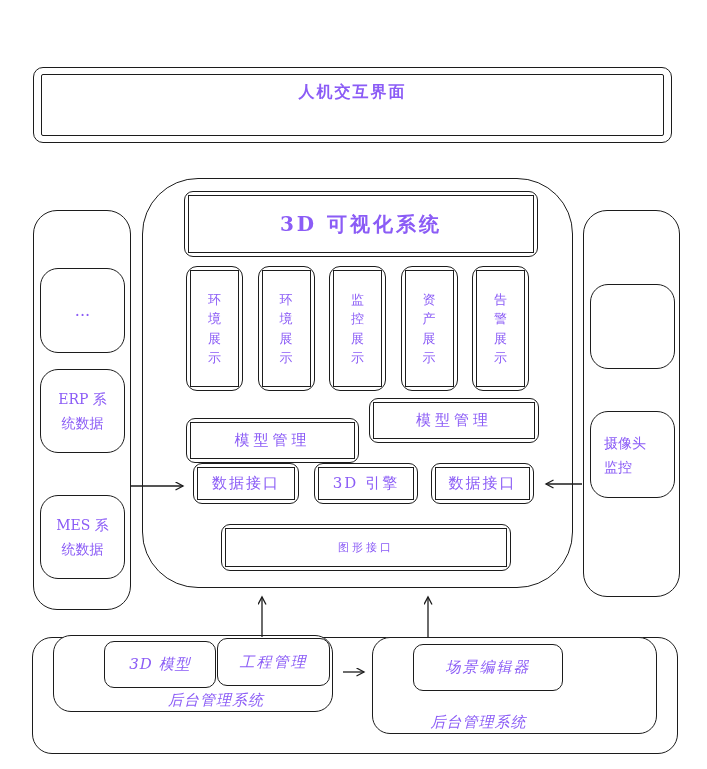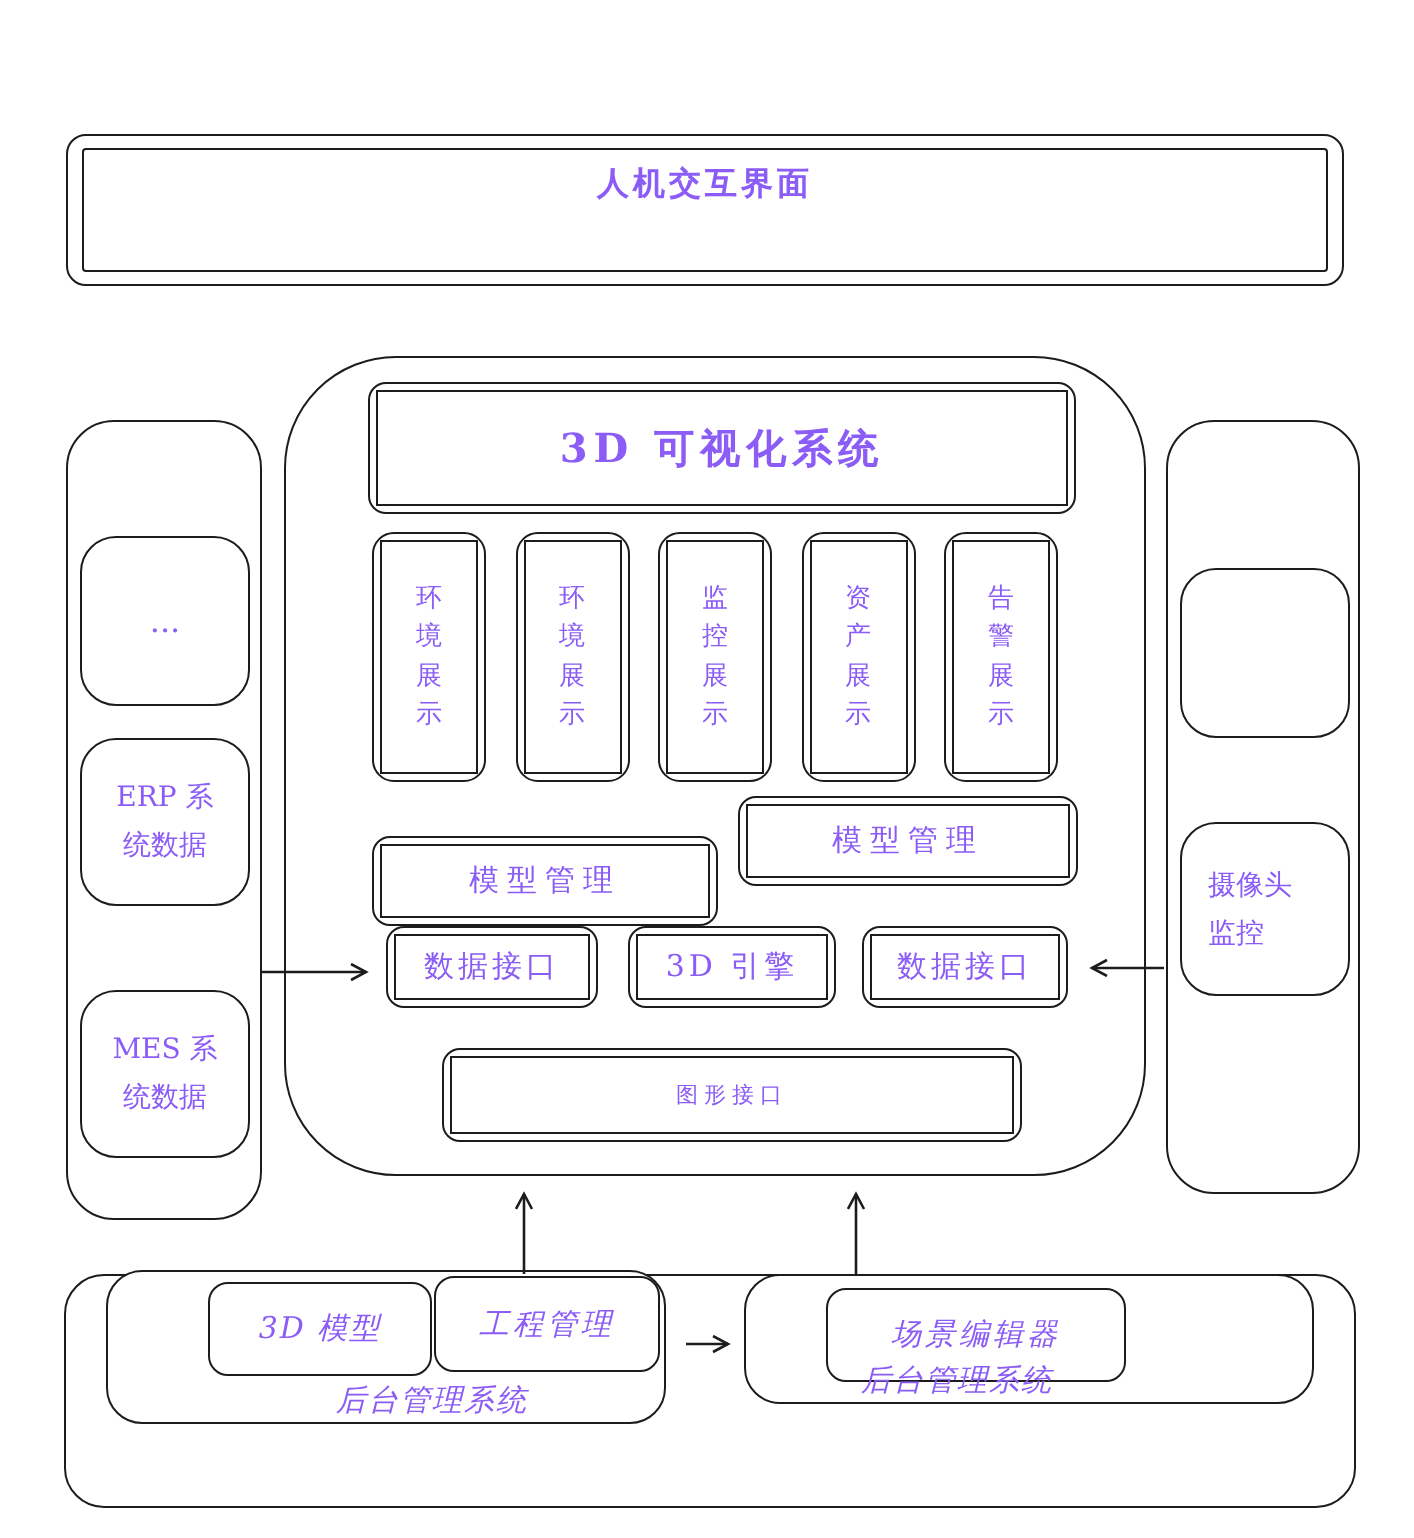--- a/index.html
+++ b/index.html
@@ -58,21 +58,21 @@
     font-size:14px; line-height:24px; background:#fff; }
   .pi-ellipsis { top:57px;  height:85px; font-size:16px; }
   .pi-erp      { top:158px; height:84px; }
   .pi-mes      { top:284px; height:84px; }
   .pi-empty    { top:73px;  height:85px; }
   .pi-camera   { top:200px; height:87px; align-items:flex-start; padding-left:13px; }
 
   .bottom-outer { left:32px; top:637px; width:646px; height:117px; border:1.5px solid #1c1c1c; border-radius:20px; }
   .bgroup { border:1.5px solid #1c1c1c; border-radius:18px; background:#fff;font-style:italic; }
   .bgroup-left  { left:53px;  top:635px; width:280px; height:77px; }
-  .bgroup-right { left:372px; top:637px; width:285px; height:65px; }
+  .bgroup-right { left:372px; top:637px; width:285px; height:97px; }
   .bgroup .glabel { position:absolute; left:0; right:0; bottom:1px; text-align:center; font-size:15px; letter-spacing:1px; }
   .bgroup-left  .glabel { padding-left:46px; }
   .bgroup-right .glabel { padding-right:72px; }
   .bitem { position:absolute; border:1.6px solid #1c1c1c; border-radius:10px; background:#fff;
     display:flex; align-items:center; justify-content:center; font-size:15px; letter-spacing:1px; }
   .bi-model   { left:50px;  top:5px; width:112px; height:47px; }
   .bi-project { left:163px; top:2px; width:113px; height:48px; border-width:1.9px; letter-spacing:2px; }
   .bi-scene   { left:40px;  top:6px; width:150px; height:47px; border-width:1.9px; letter-spacing:2px; }
 
   .arrow-layer { position:absolute; left:0; top:0; width:707px; height:769px; pointer-events:none; }

